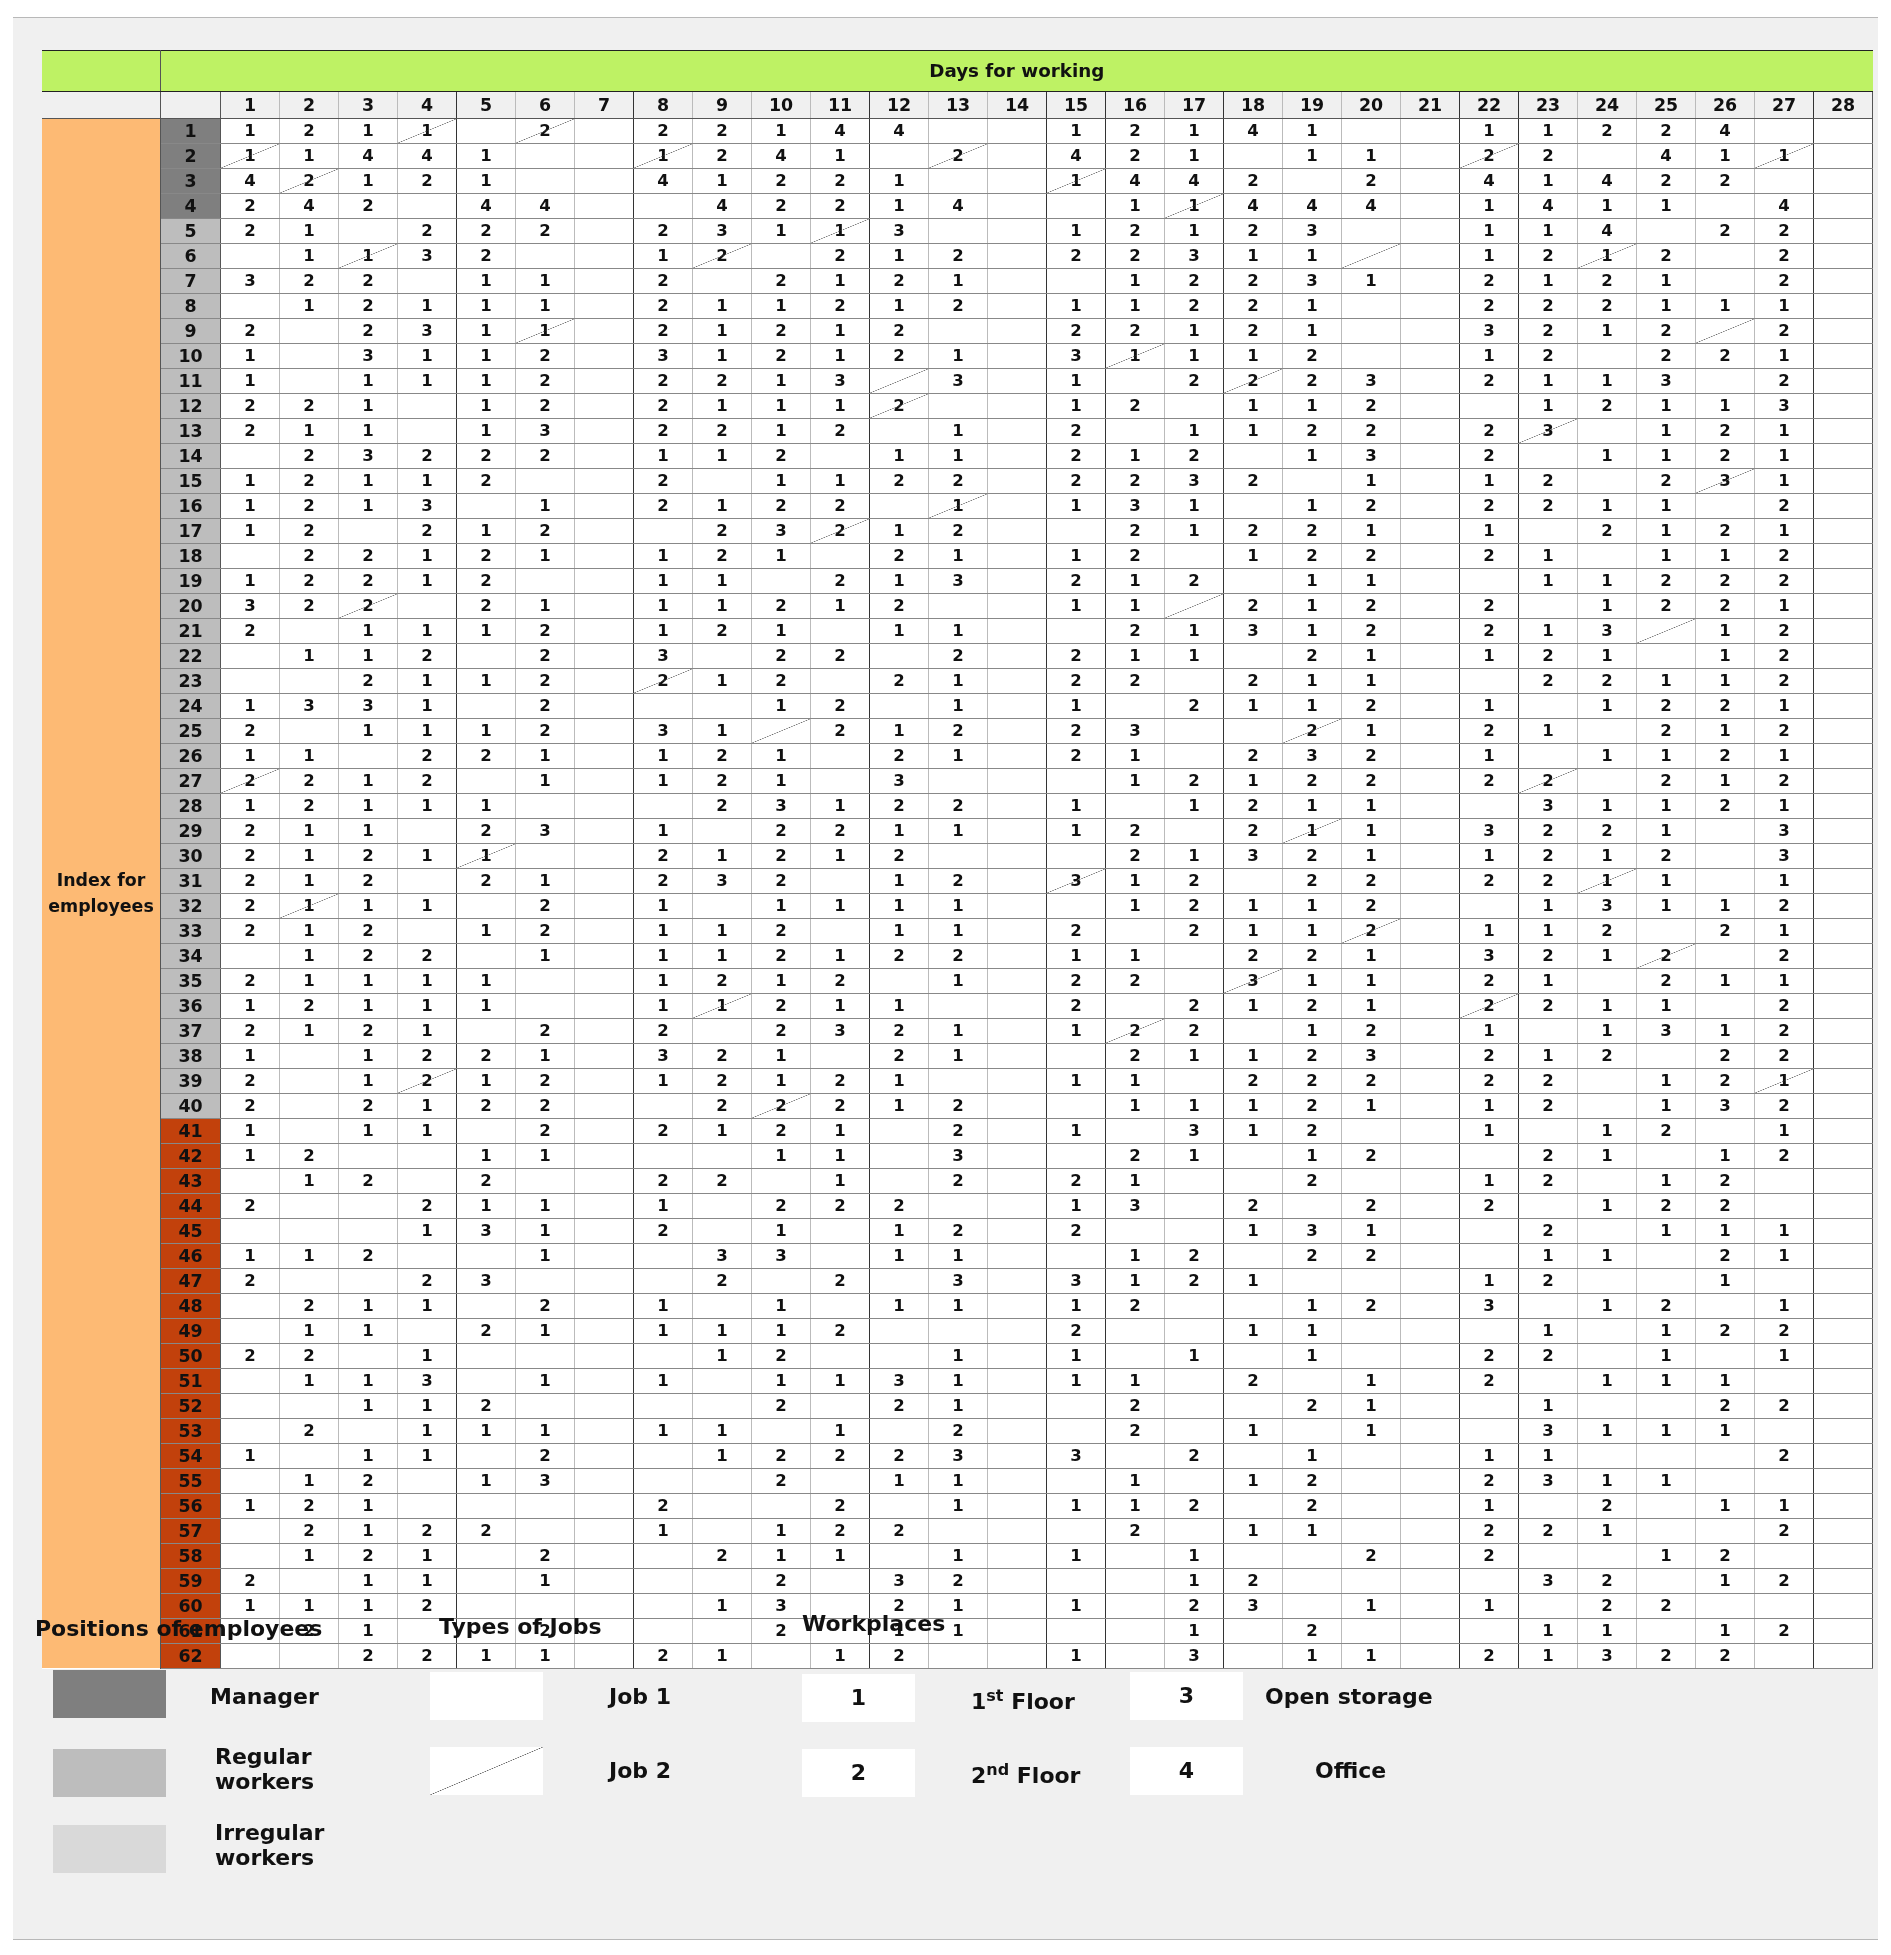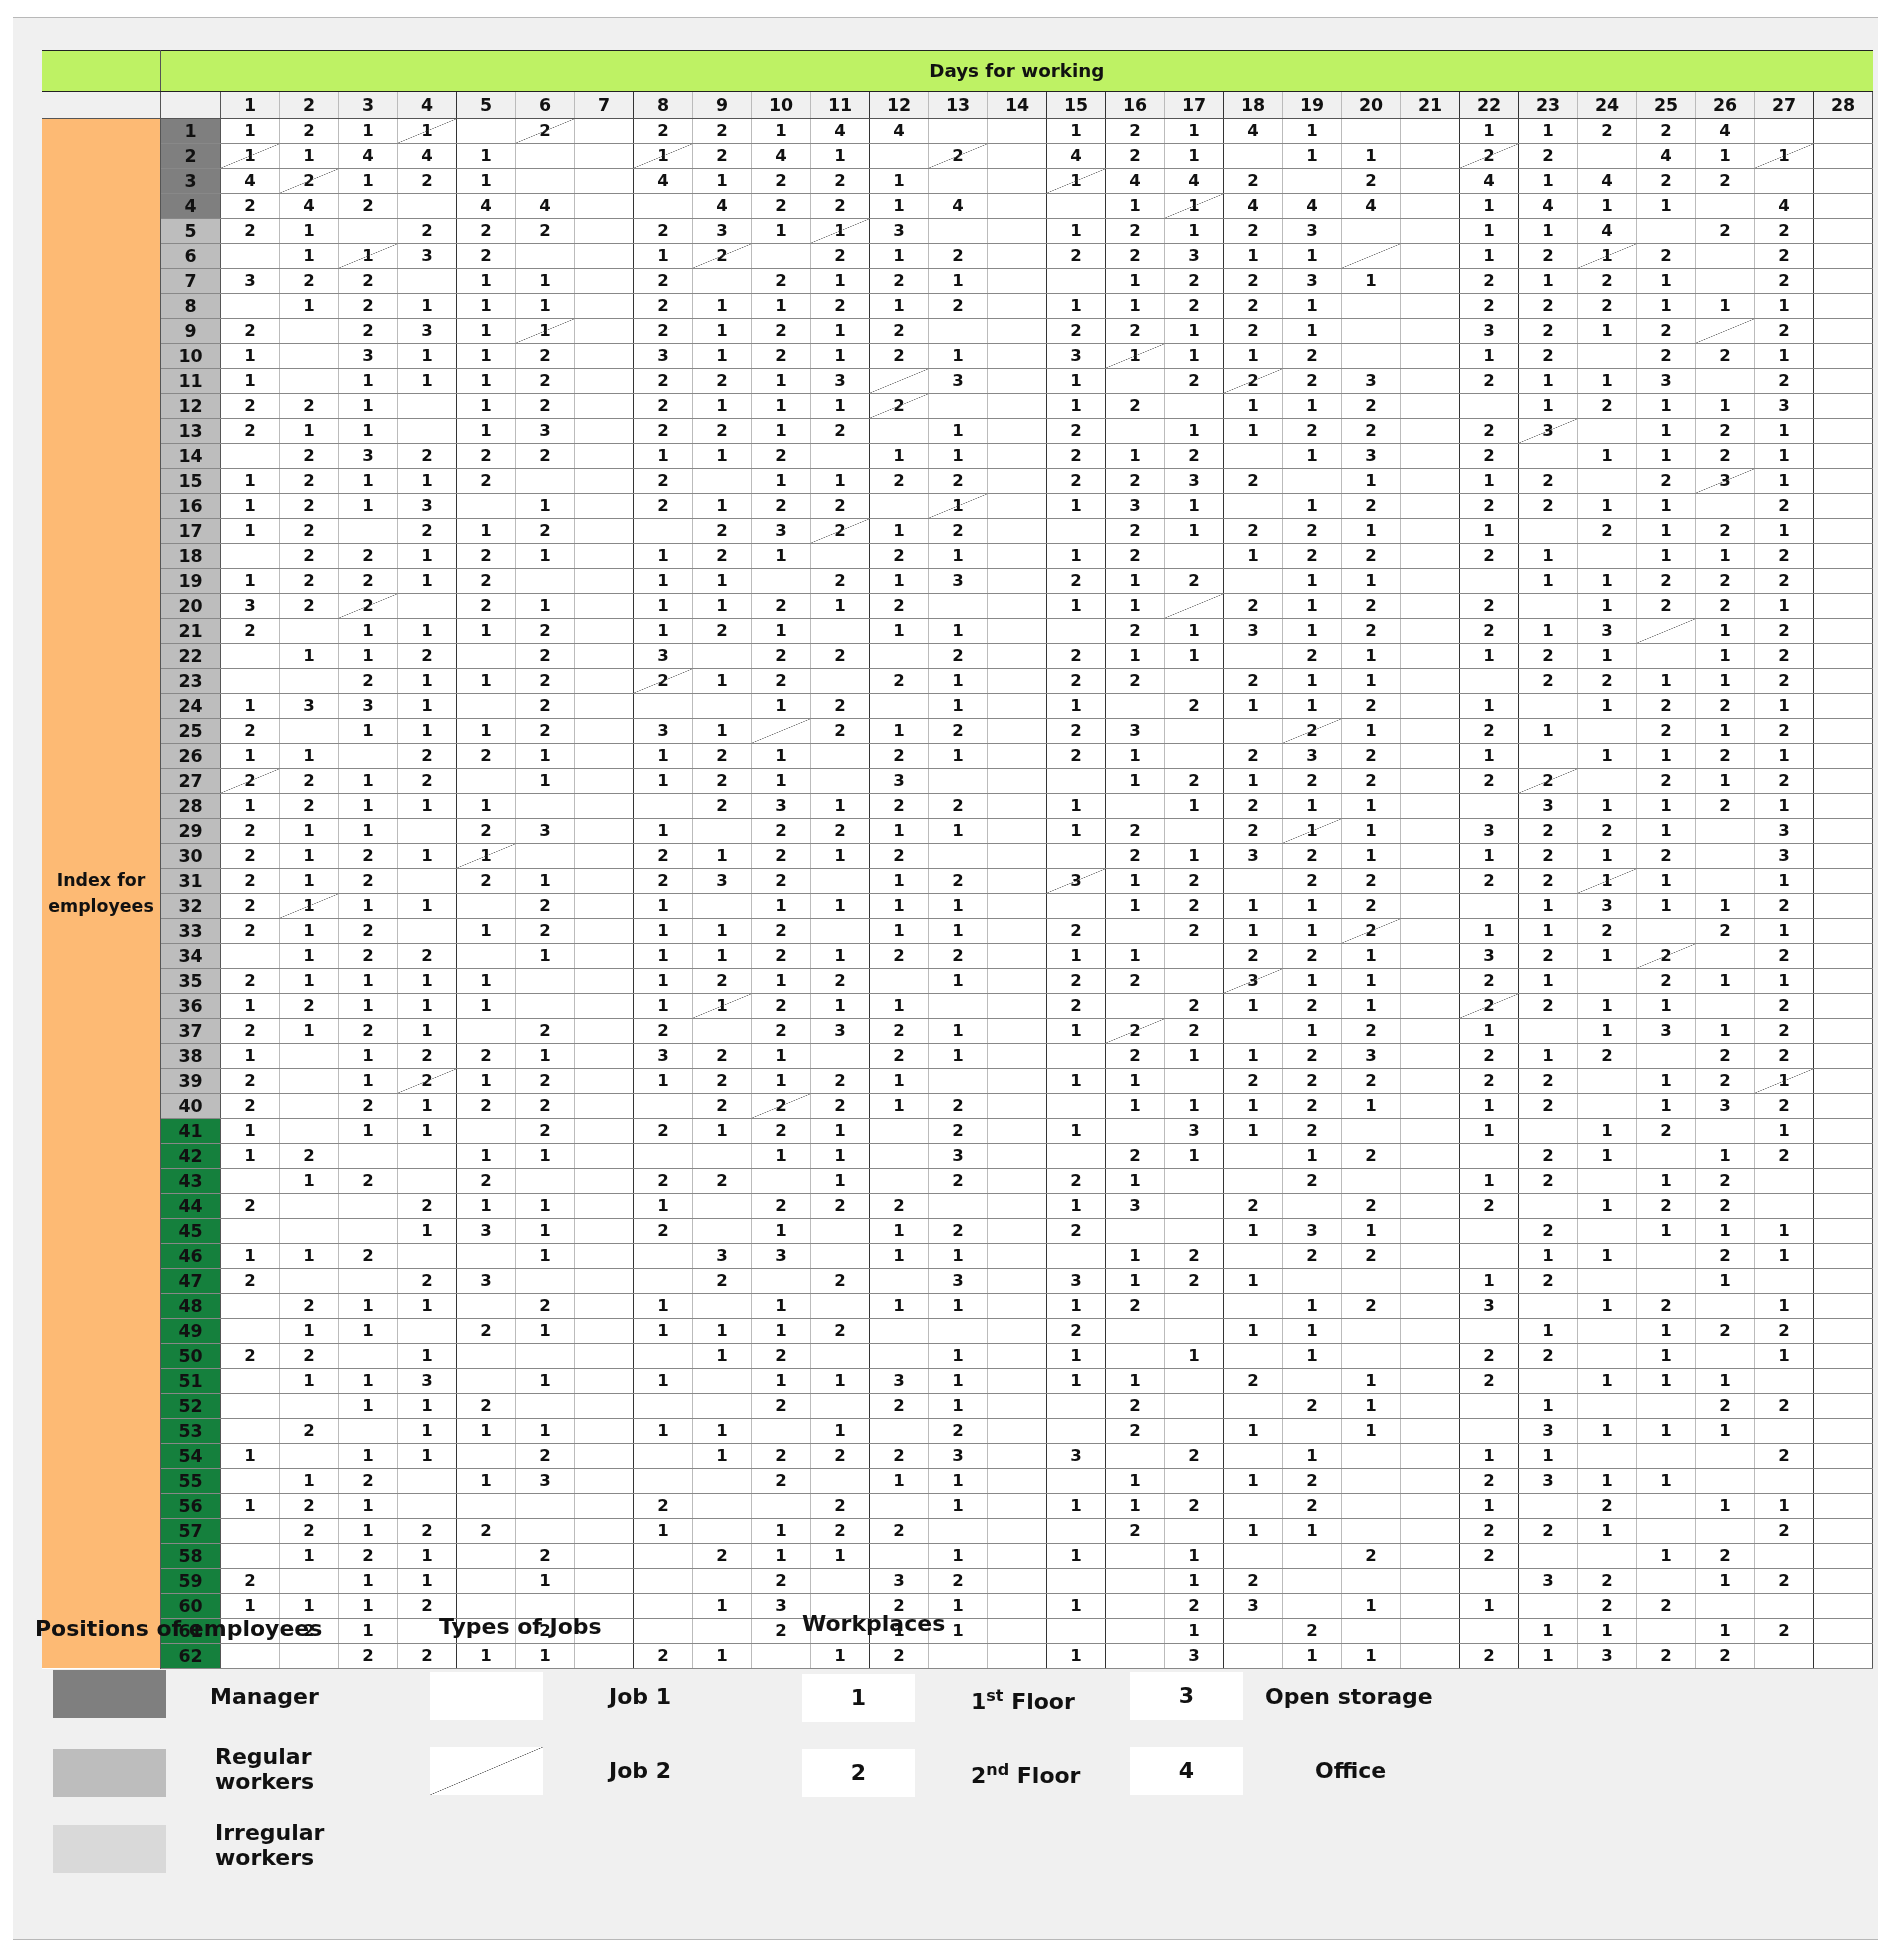--- a/index.html
+++ b/index.html
@@ -16,21 +16,21 @@
   .title-row th { height: 40px; background: #bef264; font-weight: bold; font-size: 18.3px; border-top: 1.8px solid #222; border-bottom: 1.8px solid #222; }
   .title-row th.corner { border-right: 0.9px solid #555; }
   .day-row th { height: 26px; background: #f0f0f0; font-weight: bold; font-size: 17.4px; border-bottom: 0.9px solid #555; border-right: 0.5px solid #bbb; }
   .day-row th.wk { border-right: 0.9px solid #333; }
   .day-row th.corner { background: #f0f0f0; border-right: 0.9px solid #555; }
   .day-row th.idxhead { background: #f0f0f0; }
   td.label-cell { width: 118px; background: #fdba74; font-weight: bold; font-size: 17.4px; line-height: 26px; border-right: 0.9px solid #555; }
   td.idx { width: 59px; font-weight: bold; font-size: 17.4px; border-bottom: 0.9px solid #888; border-right: 1.4px solid #555; }
   td.idx.manager { background: #7f7f7f; }
   td.idx.regular { background: #bdbdbd; }
-  td.idx.irregular { background: #15803d; }
+  td.idx.irregular { background: #c2410c; }
   td.c { width: 58px; height: 24px; font-weight: bold; font-size: 16.5px; border-bottom: 0.9px solid #888; border-right: 0.5px solid #bbb; }
   td.c.wk { border-right: 0.9px solid #333; }
   td.c.last, th.last { border-right: 1.4px solid #555; }
   td.c.job2::after {
     content: ""; position: absolute; left: 0; top: 0; right: 0; bottom: 0;
     background: linear-gradient(to top right, transparent calc(50% - 0.5px), #444 50%, transparent calc(50% + 0.5px));
     transform: scaleY(-1); opacity: 0.8; pointer-events: none;
   }
   .legend { position: absolute; left: 0; top: 1588px; width: 1644px; height: 257px; }
   .lg-title { position: absolute; font-size: 22px; font-weight: bold; }

